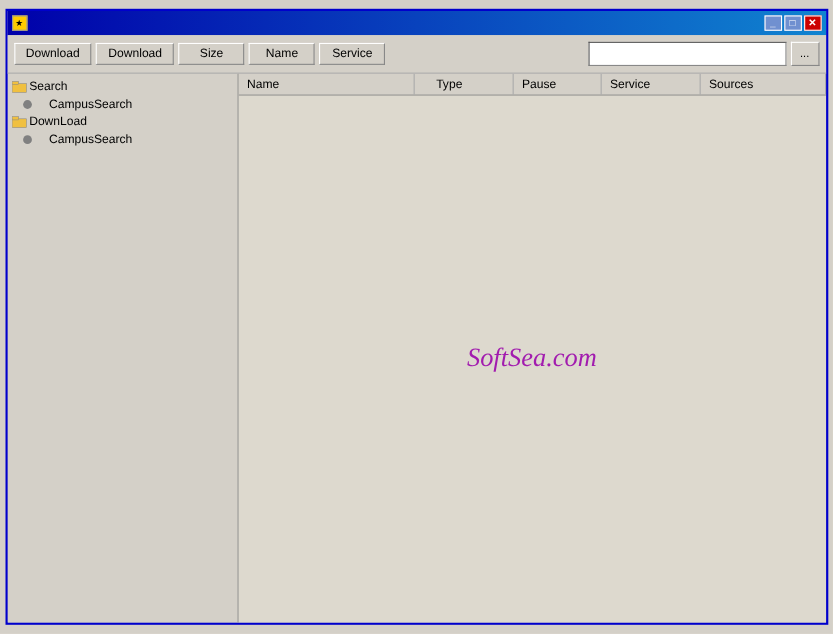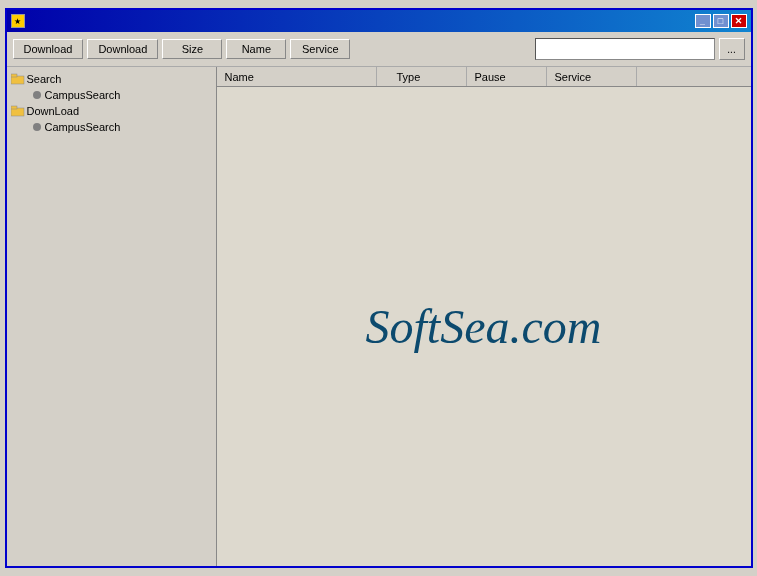--- a/index.html
+++ b/index.html
@@ -171,22 +171,22 @@
       width: 8px;
       height: 8px;
       background: #808080;
       border-radius: 50%;
       flex-shrink: 0;
     }
 
     .tree-child {
       display: flex;
       align-items: center;
-      gap: 4px;
-      padding: 2px 2px 2px 24px;
+      gap: 16px;
+      padding: 2px 2px 2px 12px;
       cursor: pointer;
     }
 
     .tree-label {
       font-size: 11px;
     }
 
     .content-area {
       flex: 1;
       background: #ddd9ce;
@@ -223,22 +223,22 @@
     .content-body {
       flex: 1;
       background: #ddd9ce;
       position: relative;
       display: flex;
       align-items: center;
       justify-content: center;
     }
 
     .watermark {
-      color: #0c4a6e;
-      font-size: 48px;
+      color: #a21caf;
+      font-size: 24px;
       font-style: italic;
       font-family: Georgia, serif;
       font-weight: normal;
       user-select: none;
       pointer-events: none;
     }
   </style>
 </head>
 <body>
 
@@ -301,19 +301,20 @@
         <span class="tree-label">CampusSearch</span>
       </div>
     </div>
 
     <div class="content-area">
       <div class="content-header">
         <div class="col-header col-name">Name</div>
         <div class="col-header col-type">Type</div>
         <div class="col-header col-size">Pause</div>
         <div class="col-header col-service">Service</div>
+        <div class="col-header col-sources">Sources</div>
       </div>
       <div class="content-body">
         <span class="watermark">SoftSea.com</span>
       </div>
     </div>
   </div>
 </div>
 
 </body></html>

